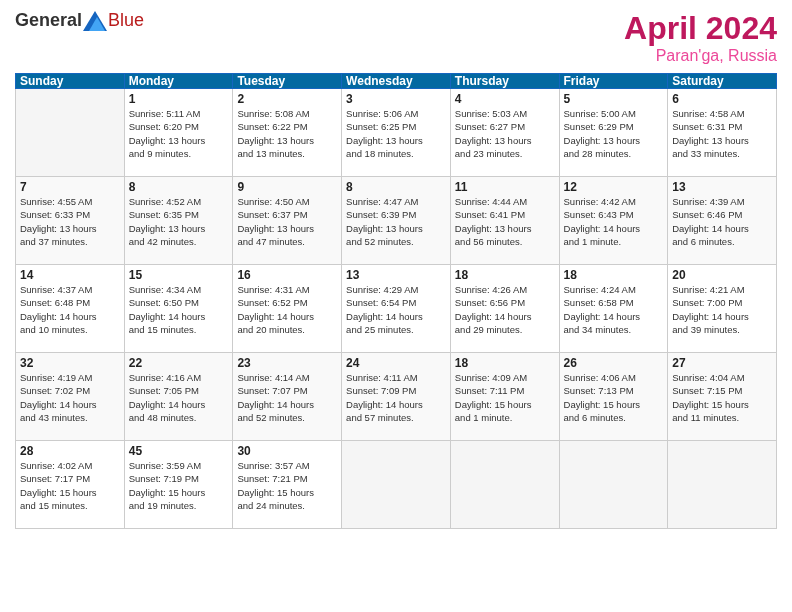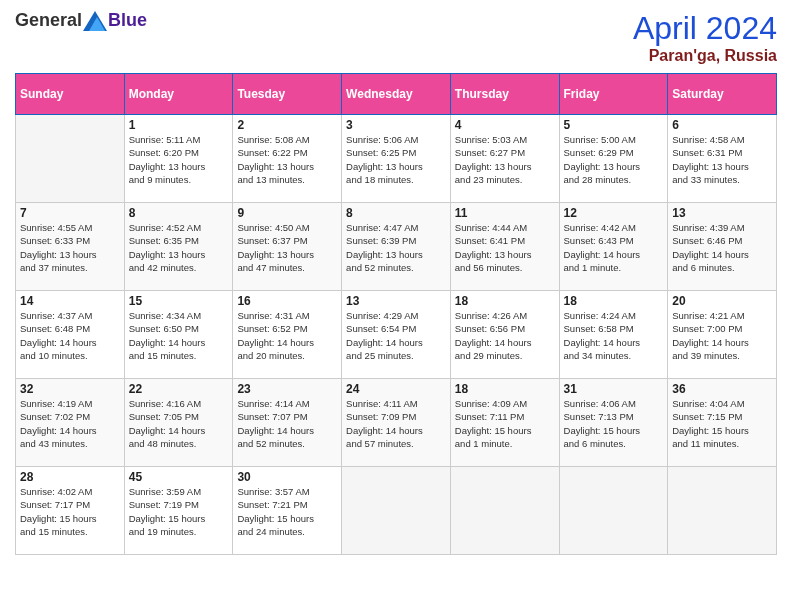--- a/index.html
+++ b/index.html
@@ -26,52 +26,51 @@
       align-items: center;
       text-align: center;
     }
     .logo-text-general {
       font-size: 18px;
       font-weight: bold;
       color: #333;
     }
     .logo-text-blue {
       font-size: 18px;
-      font-weight: bold;
-      color: #4c1d95;
+      font-weight: normal;
+      color: #b91c1c;
     }
     .logo-icon {
       width: 24px;
       height: 20px;
       margin: 0 1px;
     }
     .title-block {
       text-align: right;
     }
     .title-month {
       font-size: 32px;
-      font-weight: normal;
-      color: #1d4ed8;
+      font-weight: bold;
+      color: #be185d;
     }
     .title-location {
       font-size: 16px;
-      color: #7f1d1d;
-      font-weight: bold;
+      color: #ec4899;
     }
     .calendar {
       width: 100%;
       border-collapse: collapse;
       table-layout: fixed;
     }
     .calendar th {
-      background: #ec4899;
+      background: #0369a1;
       color: #fff;
       font-size: 12px;
       font-weight: bold;
-      padding: 13px 4px;
+      padding: 0 4px;
       text-align: left;
       border: 1px solid #1565c0;
     }
     .calendar td {
       border: 1px solid #ccc;
       vertical-align: top;
       padding: 3px 4px;
       height: 88px;
       font-size: 10px;
       color: #333;
@@ -230,25 +229,25 @@
           </td>
           <td>
             <span class="day-number">24</span>
             <div class="day-info">Sunrise: 4:11 AM<br>Sunset: 7:09 PM<br>Daylight: 14 hours<br>and 57 minutes.</div>
           </td>
           <td>
             <span class="day-number">18</span>
             <div class="day-info">Sunrise: 4:09 AM<br>Sunset: 7:11 PM<br>Daylight: 15 hours<br>and 1 minute.</div>
           </td>
           <td>
-            <span class="day-number">31</span>
+            <span class="day-number">26</span>
             <div class="day-info">Sunrise: 4:06 AM<br>Sunset: 7:13 PM<br>Daylight: 15 hours<br>and 6 minutes.</div>
           </td>
           <td>
-            <span class="day-number">36</span>
+            <span class="day-number">27</span>
             <div class="day-info">Sunrise: 4:04 AM<br>Sunset: 7:15 PM<br>Daylight: 15 hours<br>and 11 minutes.</div>
           </td>
         </tr>
         <tr>
           <td>
             <span class="day-number">28</span>
             <div class="day-info">Sunrise: 4:02 AM<br>Sunset: 7:17 PM<br>Daylight: 15 hours<br>and 15 minutes.</div>
           </td>
           <td>
             <span class="day-number">45</span>

